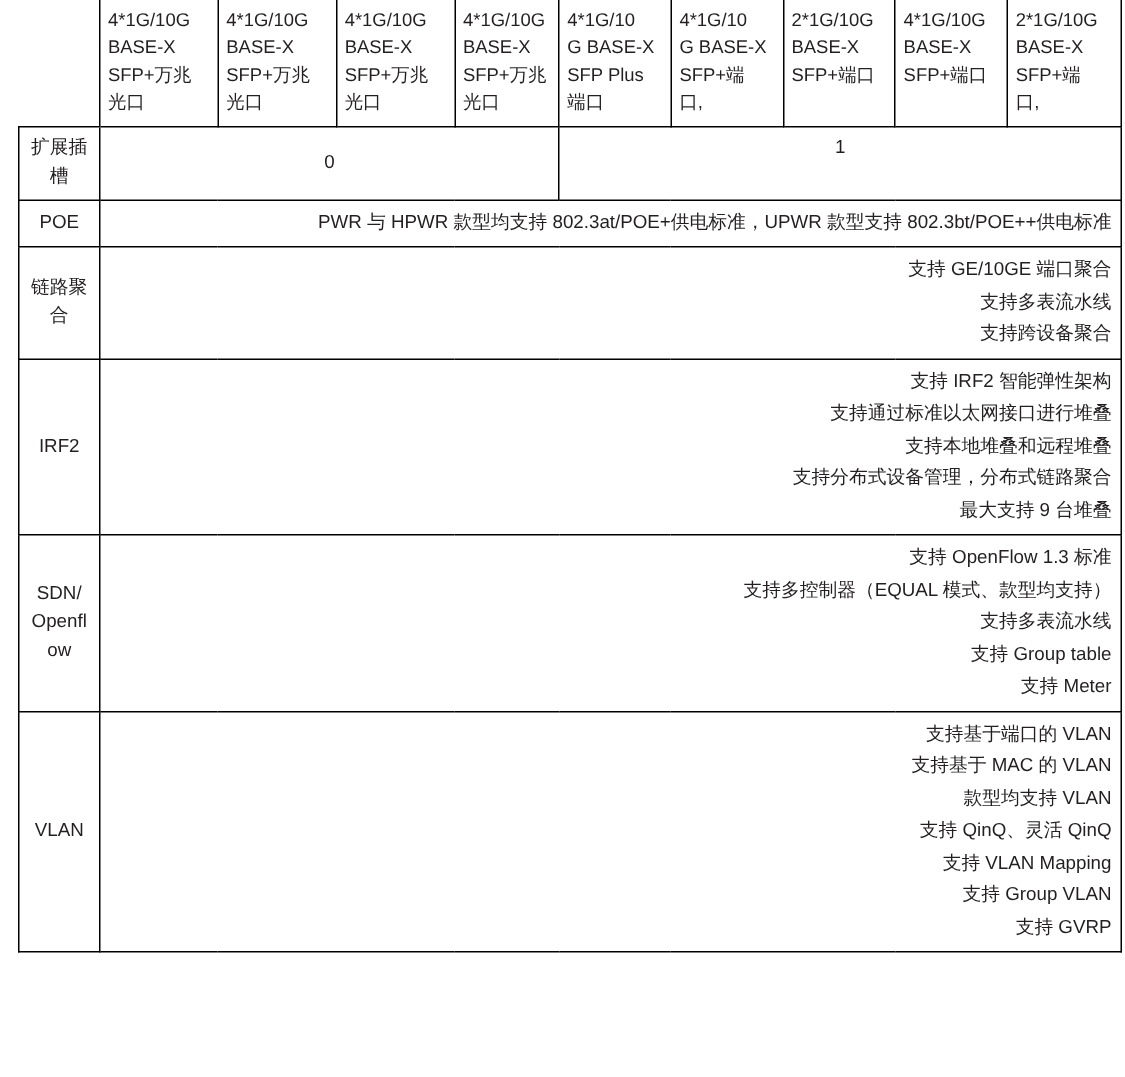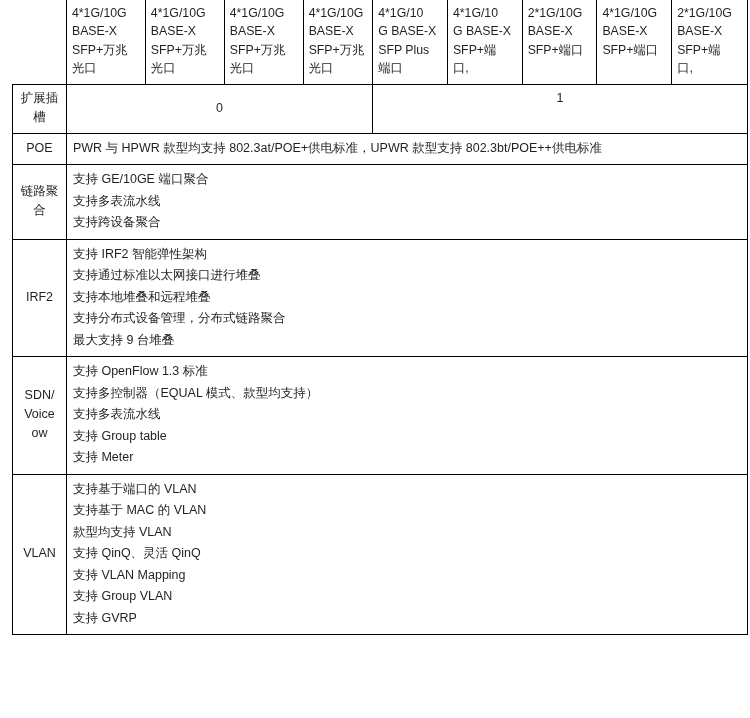--- a/index.html
+++ b/index.html
@@ -60,20 +60,21 @@
     display: block;
     white-space: nowrap;
   }
   .wrapline {
     display: block;
   }
   .body-lines p {
     margin: 0;
     padding: 0;
     line-height: 1.72;
+    text-align: right;
   }
   .nb { border-top: none; }
 </style>
 </head>
 <body>
 
 <div class="sheet">
   <table class="spec">
     <colgroup>
       <col style="width:52px">
@@ -185,21 +186,21 @@
         <p>支持通过标准以太网接口进行堆叠</p>
         <p>支持本地堆叠和远程堆叠</p>
         <p>支持分布式设备管理，分布式链路聚合</p>
         <p>最大支持 9 台堆叠</p>
       </td>
     </tr>
 
     <tr>
       <td class="label mid">
         <span class="wrapline">SDN/</span>
-        <span class="wrapline">Voice</span>
+        <span class="wrapline">Openfl</span>
         <span class="wrapline">ow</span>
       </td>
       <td colspan="9" class="body-lines">
         <p>支持 OpenFlow 1.3 标准</p>
         <p>支持多控制器（EQUAL 模式、款型均支持）</p>
         <p>支持多表流水线</p>
         <p>支持 Group table</p>
         <p>支持 Meter</p>
       </td>
     </tr>

